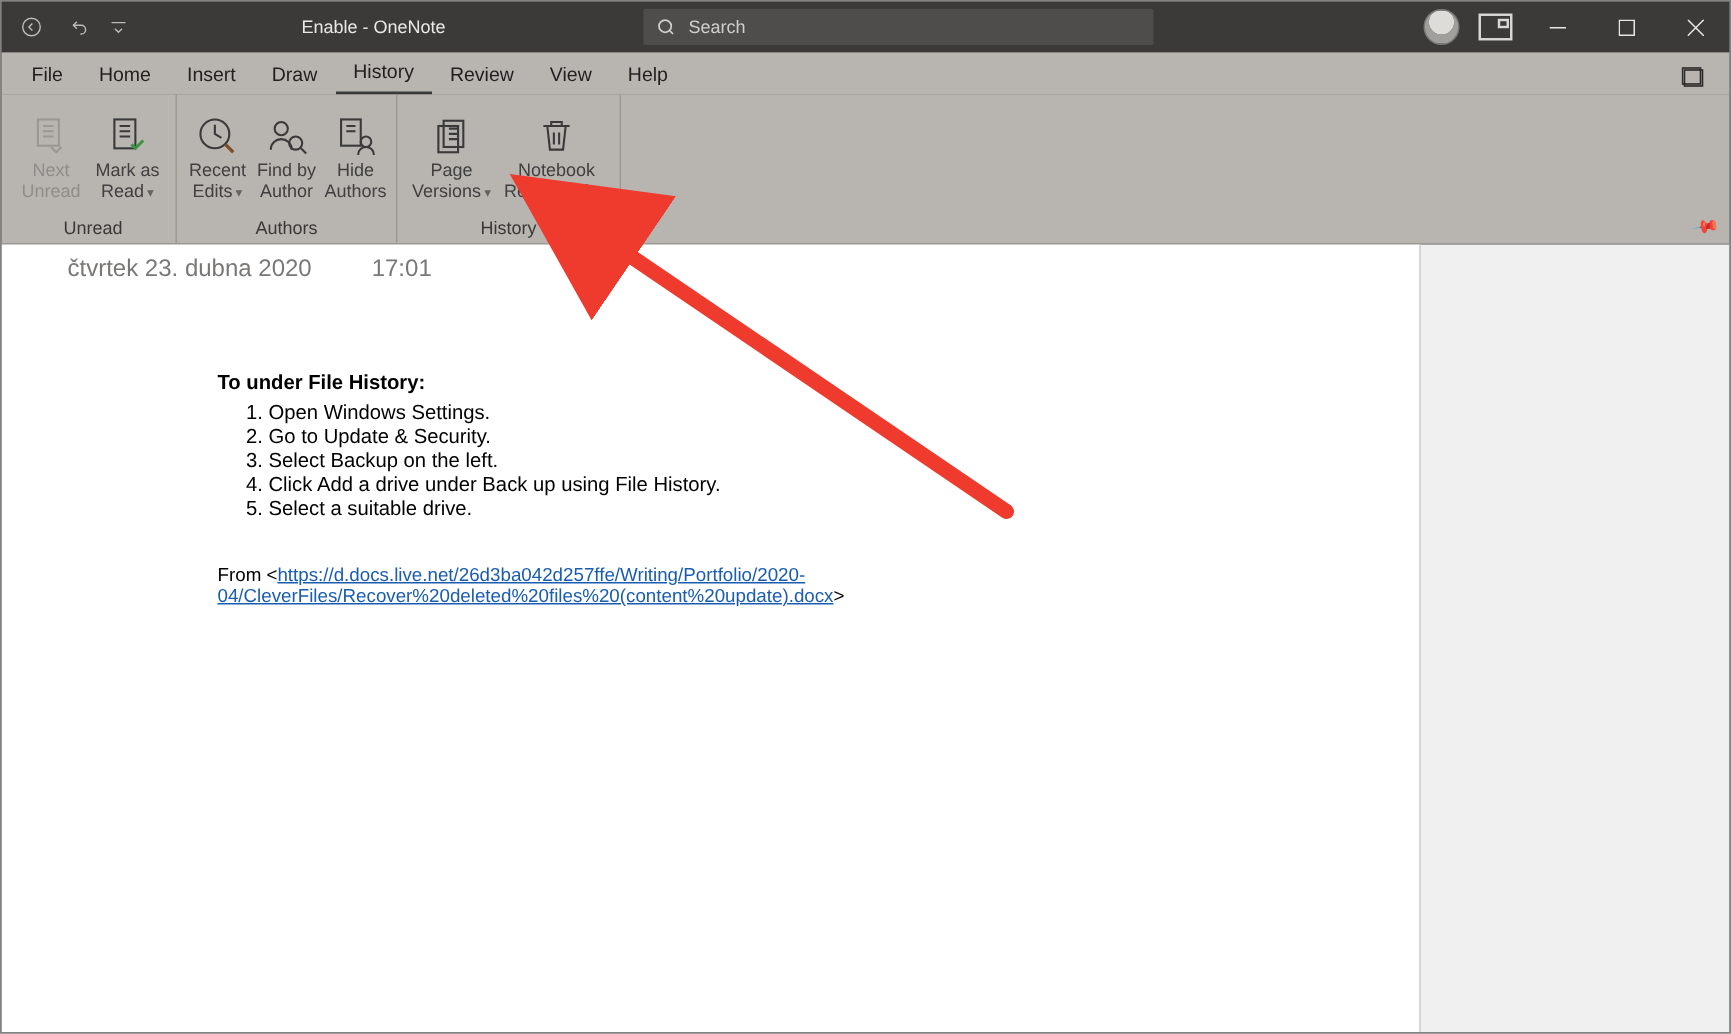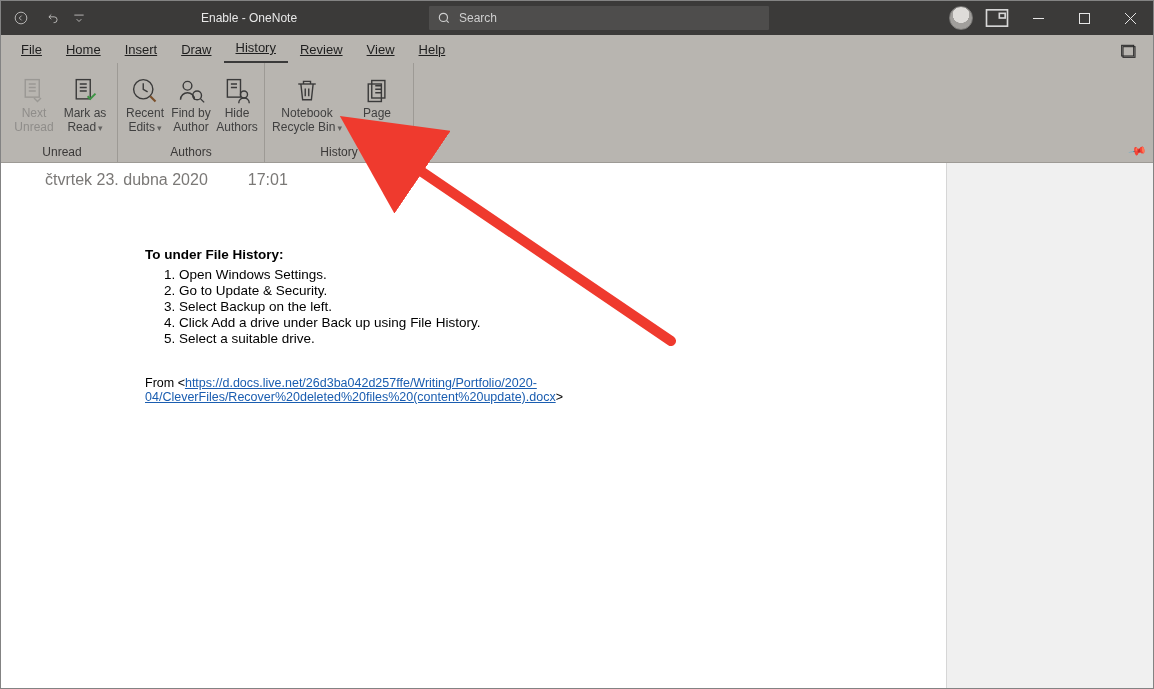--- a/index.html
+++ b/index.html
@@ -23,21 +23,21 @@
   .tb-btn svg{width:14px;height:14px;}
   .tb-title{position:absolute;left:200px;font-size:12px;}
   .searchbox{position:absolute;left:428px;width:340px;height:24px;background:#4e4d4c;display:flex;align-items:center;padding:0 8px;color:#cfcfcf;border-radius:1px;}
   .searchbox svg{width:14px;height:14px;margin-right:8px;}
   .tb-right{margin-left:auto;display:flex;align-items:center;}
   .win-btn{width:46px;height:34px;display:flex;align-items:center;justify-content:center;color:#e6e6e6;}
   .win-btn svg{width:11px;height:11px;}
   .avatar{width:24px;height:24px;border-radius:50%;background:radial-gradient(circle at 50% 35%,#dedcd9 0 45%,#a19f9c 46% 100%);margin:0 10px;border:1px solid #7a7977;}
   .ribbon-icon{width:28px;height:28px;display:flex;align-items:center;justify-content:center;margin-right:4px;}
   
-  .menubar{background:var(--ribbon);height:28px;display:flex;align-items:flex-end;padding:0 8px;font-size:13px;color:#1f1f1f;position:relative;text-decoration:underline;}
+  .menubar{background:var(--ribbon);height:28px;display:flex;align-items:flex-end;padding:0 8px;font-size:13px;color:#1f1f1f;position:relative;}
   .menu-item{padding:4px 12px 6px 12px;cursor:default;}
   .menu-item.active{font-weight:normal;border-bottom:2px solid #3a3a3a;}
   .menu-spacer{flex:1;}
   .normalview{padding-right:8px;}
   
   .ribbon{background:var(--ribbon);height:100px;display:flex;border-bottom:1px solid var(--ribbon-border);position:relative;}
   .group{display:flex;flex-direction:column;align-items:center;border-right:1px solid var(--ribbon-border);padding:2px 4px 0 4px;}
   .group-row{display:flex;flex:1;align-items:center;}
   .big-cmd{display:flex;flex-direction:column;align-items:center;justify-content:flex-start;width:46px;padding-top:4px;cursor:default;font-size:12px;color:#404040;text-align:center;line-height:1.15;}
   .big-cmd.wider{width:56px;}
@@ -193,38 +193,38 @@
           </svg>
         <span style="white-space:pre-line">Hide
 Authors</span>
       </div>
     </div>
     <div class="group-label">Authors</div>
   </div>
 
   <div class="group">
     <div class="group-row">
+      <div class="big-cmd wider2">
+        <svg viewBox="0 0 32 32" fill="none" stroke="#3a3a3a" stroke-width="1.6">
+            <rect x="6" y="8" width="15" height="20"></rect>
+            <rect x="10" y="4" width="15" height="20"></rect>
+            <path d="M14 10h7M14 14h7M14 18h7"></path>
+          </svg>
+        <span style="white-space:pre-line">Page
+Versions<span class="dd">▾</span></span>
+      </div>
       <div class="big-cmd wider2" style="width:76px;">
         <svg viewBox="0 0 32 32" fill="none" stroke="#3a3a3a" stroke-width="1.6">
             <path d="M6 8h20"></path>
             <path d="M12 8V5h8v3"></path>
             <path d="M9 8l2 18h10l2-18"></path>
             <path d="M14 13v9M18 13v9"></path>
           </svg>
         <span style="white-space:pre-line">Notebook
 Recycle Bin<span class="dd">▾</span></span>
-      </div>
-      <div class="big-cmd wider2">
-        <svg viewBox="0 0 32 32" fill="none" stroke="#3a3a3a" stroke-width="1.6">
-            <rect x="6" y="8" width="15" height="20"></rect>
-            <rect x="10" y="4" width="15" height="20"></rect>
-            <path d="M14 10h7M14 14h7M14 18h7"></path>
-          </svg>
-        <span style="white-space:pre-line">Page
-Versions<span class="dd">▾</span></span>
       </div>
     </div>
     <div class="group-label">History</div>
   </div>
 
   <div class="pin">📌</div>
 </div>
 
 <div class="workspace">
   <div class="page">

